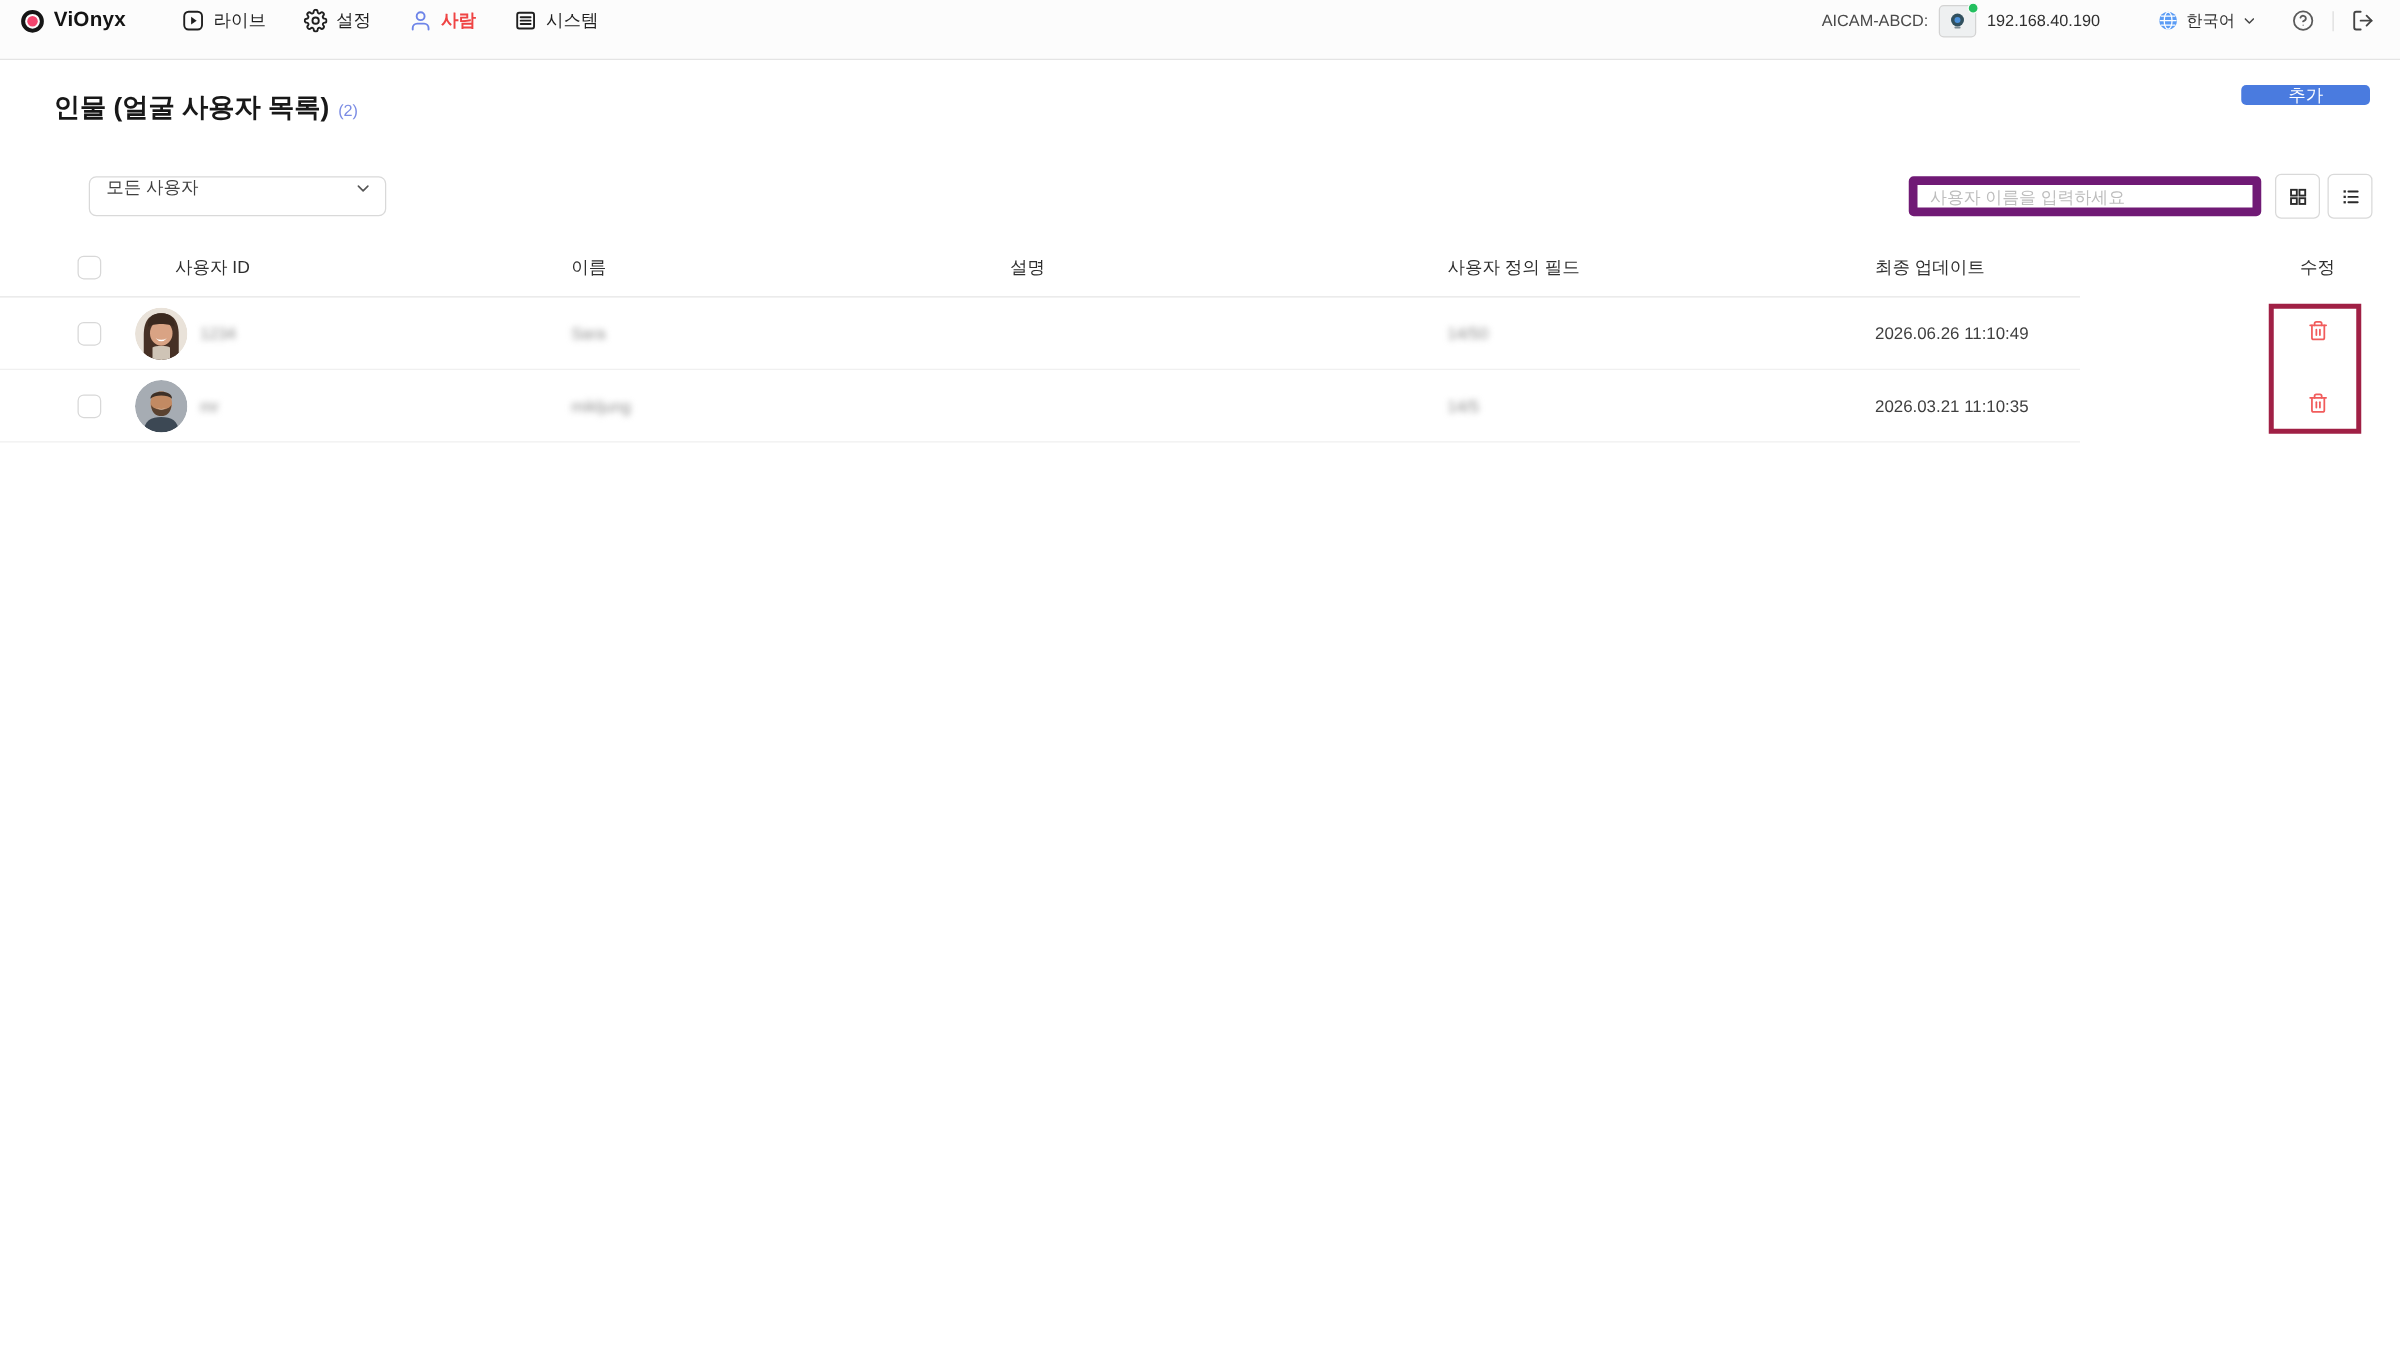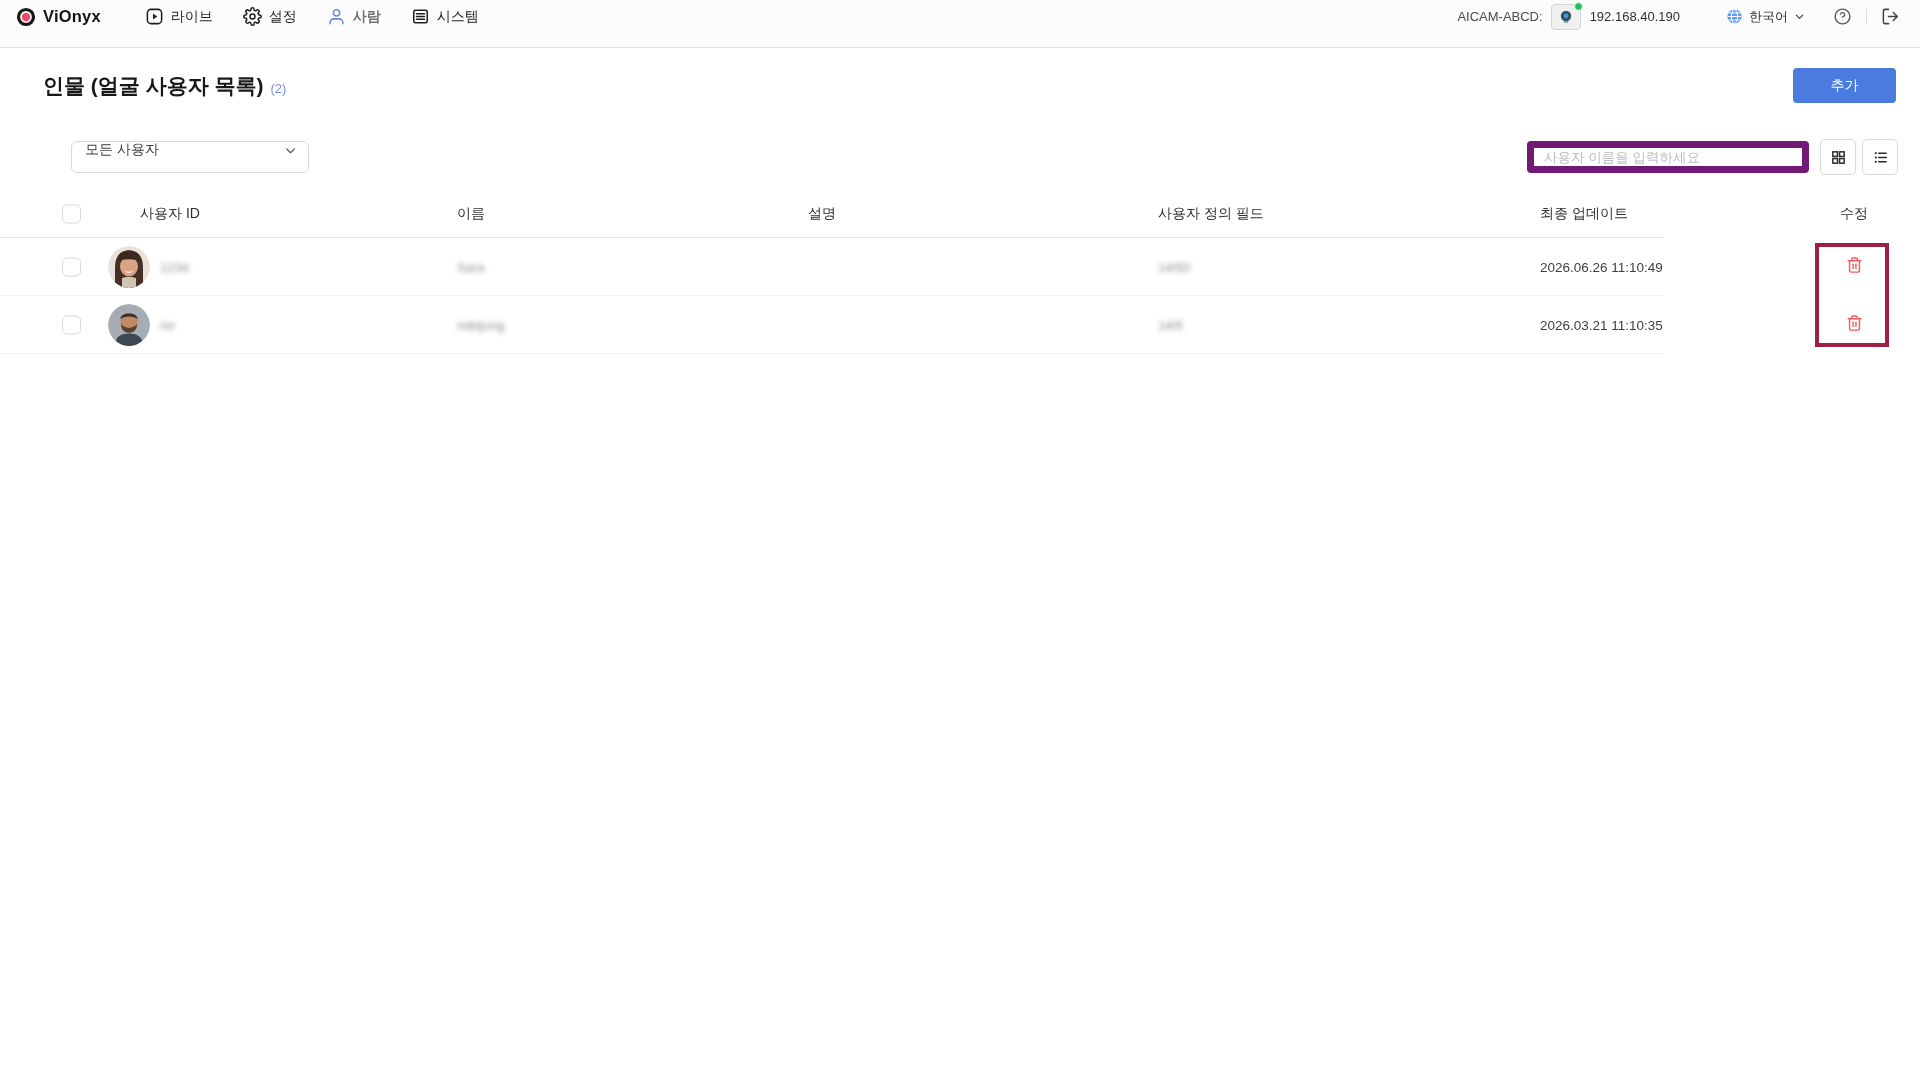--- a/index.html
+++ b/index.html
@@ -10,40 +10,40 @@
   
   .topbar { position:absolute; top:0; left:0; width:1920px; height:48px;
     background:#fcfcfc; border-bottom:1px solid #e4e4e4;
     display:flex; align-items:center; padding:0 20px 14px 16px; z-index:10; }
   .brand { display:flex; align-items:center; gap:7px; cursor:pointer; }
   .brand-name { font-size:16.5px; font-weight:bold; color:#141414; letter-spacing:.2px; }
   .nav { display:flex; align-items:center; gap:30px; margin-left:44px; }
   .nav-item { display:flex; align-items:center; gap:7px; font-size:14px;
     color:#1f1f1f; cursor:pointer; }
   .nav-item svg { stroke:#1f1f1f; }
-  .nav-item.active { color:#737373; font-weight:bold;justify-content:space-between; }
+  .nav-item.active { color:#ef4444; font-weight:bold;justify-content:space-between; }
   .nav-item.active svg { stroke:#6d84e8; }
   .topbar-right { margin-left:auto; display:flex; align-items:center; font-size:13px; color:#3c3c3c; }
   .device-label { color:#4a4a4a; }
   .cam-thumb { position:relative; width:30px; height:26px; border:1px solid #d3d3d3;
     border-radius:4px; background:#eef0f1; margin:0 9px 0 8px;
     display:flex; align-items:center; justify-content:center; }
   .cam-dot { position:absolute; top:-3px; right:-3px; width:9px; height:9px;
     border-radius:50%; background:#23bf5f; border:1.5px solid #fcfcfc; }
   .ip { color:#303030; }
   .lang-group { display:flex; align-items:center; gap:6px; margin-left:46px; cursor:pointer; color:#2d2d2d; }
   .help-btn { margin-left:28px; cursor:pointer; display:flex; }
   .vdiv { width:1px; height:16px; background:#dcdcdc; margin:0 14px; }
   .logout-btn { cursor:pointer; display:flex; }
 
   
   .page-title { position:absolute; left:43px; top:72px; font-size:21px;
     font-weight:bold; color:#181818; display:flex; align-items:baseline; gap:7px; }
   .count-badge { font-size:13px; font-weight:normal; color:#7b8ce4; }
-  .add-btn { position:absolute; left:1793px; top:68px; width:103px; height:35px;
+  .add-btn { position:absolute; left:1793px; top:68px; width:103px; height:16px;
     background:#4a7bdf; color:#ffffff; font-size:14px; border:none; border-radius:4px;
     cursor:pointer; font-family:inherit; }
 
   
   .filter-select { position:absolute; left:40px; top:141px; width:238px; height:32px;
     border:1px solid #d9d9d9; border-radius:6px; background:#fff;
     display:flex; align-items:center; justify-content:space-between;
     padding:0 11px 14px 13px; font-size:14px; color:#404040; cursor:pointer;margin-left:31px; }
   .search-box { position:absolute; left:1527px; top:141px; width:282px; height:32px;
     border:7px solid #701a75; border-radius:4px; background:#fff;
@@ -63,21 +63,21 @@
   .trow.head { height:48px; border-bottom:1px solid #e5e5e5; }
   .cell { position:absolute; top:50%; transform:translateY(-50%); white-space:nowrap; }
   .hcell { font-size:14px; color:#2e2e2e; font-weight:500; }
   .c-check   { left:62px; }
   .c-idlabel { left:140px; }
   .c-avatar  { left:108px; }
   .c-id      { left:160px; }
   .c-name    { left:457px; }
   .c-desc    { left:808px; }
   .c-custom  { left:1158px; }
-  .c-updated { left:1500px;margin-left:40px; }
+  .c-updated { left:1500px; }
   .c-edit    { left:1836px; width:36px; text-align:center; }
   .checkbox { display:block; width:19px; height:19px; border:1.5px solid #d8d8d8;
     border-radius:5px; background:#fff; cursor:pointer; }
   .avatar { width:42px; height:42px; border-radius:50%; overflow:hidden; display:block; }
   .blurred { font-size:13px; color:#8f8f8f; filter:blur(2.6px); }
   .updated { font-size:13.5px; color:#3f3f3f; }
   .trash-btn { display:inline-flex; cursor:pointer; }
 
   
   .highlight-box { position:absolute; left:1815px; top:243px; width:74px; height:104px;

